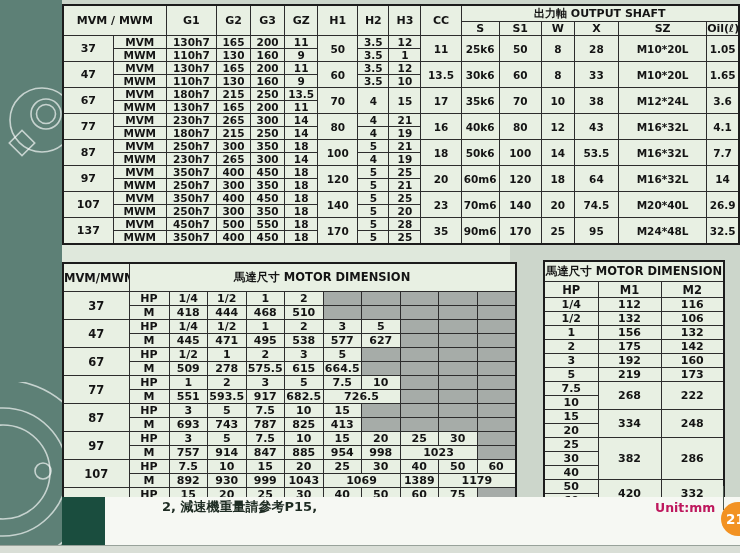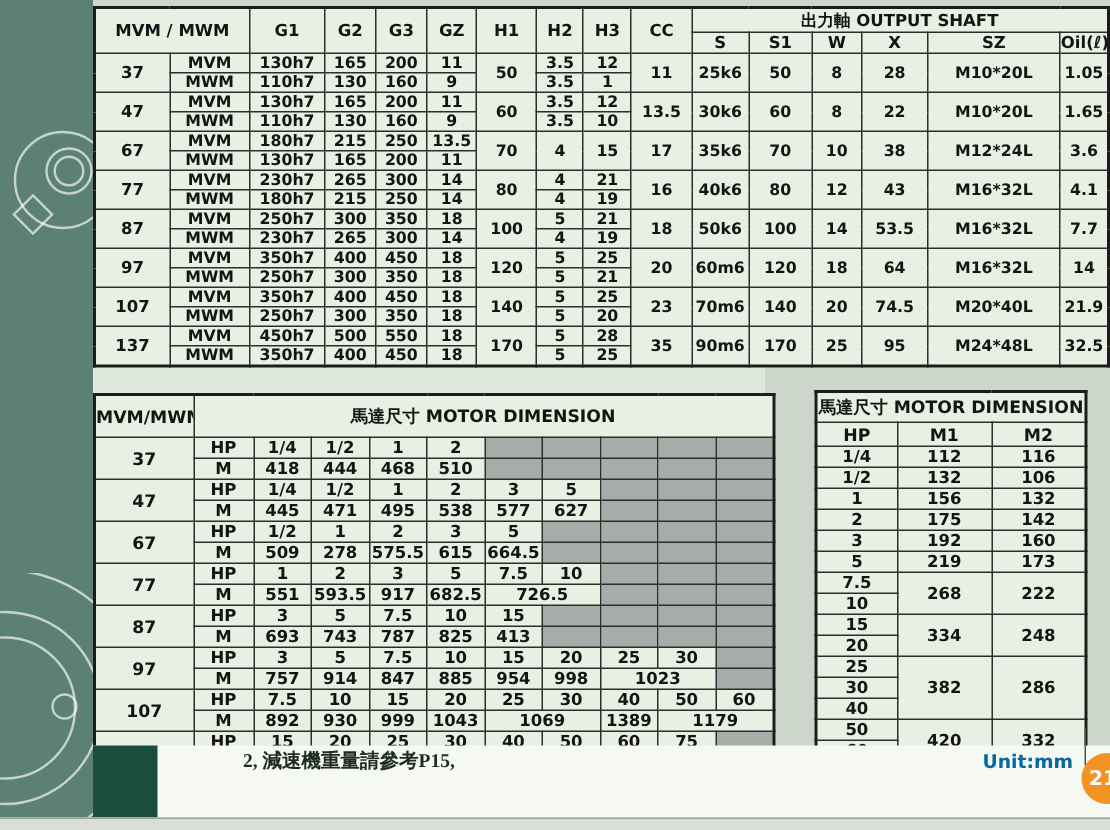--- a/index.html
+++ b/index.html
@@ -40,22 +40,22 @@
   #motor-dim-table th{font-size:11.5px;}
   #motor-dim-table tr:nth-child(1) th{height:19px;}
   #motor-dim-table tr:nth-child(2) th{height:15px;}
   #motor-dim-table td{font-size:11px;}
 
   
   .notes-strip{position:absolute;left:62px;top:497px;width:678px;height:48px;background:#f6f8f3;}
   .green-block{position:absolute;left:62px;top:497px;width:43px;height:48px;background:#1a4d3e;}
   .notes{position:absolute;left:135px;top:499px;font-size:13px;font-weight:700;color:#1d2b22;line-height:16px;}
   .note-line{white-space:nowrap;}
-  .note-line.indent{padding-left:27px;font-family:Liberation Serif, serif;}
-  .unit-label{position:absolute;left:655px;top:500px;font-size:12.5px;font-weight:700;color:#0369a1;}
+  .note-line.indent{padding-left:27px;}
+  .unit-label{position:absolute;left:655px;top:500px;font-size:12.5px;font-weight:700;color:#be185d;}
   .page-badge{position:absolute;left:721px;top:502px;width:34px;height:34px;border-radius:50%;
       background:#f29222;color:#ffffff;font-size:13.5px;font-weight:700;
       display:flex;align-items:center;justify-content:flex-start;padding-left:5px;box-sizing:border-box;}
   .edge-line{position:absolute;left:723px;top:486px;width:1px;height:24px;background:#4d5850;}
   .bottom-strip{position:absolute;left:0;top:545px;width:740px;height:8px;background:#d9ded6;border-top:1px solid #98a29a;}
 </style>
 </head>
 <body>
 
 <div id="page">
@@ -151,21 +151,21 @@
           <td>165</td>
           <td>200</td>
           <td>11</td>
           <td rowspan="2">60</td>
           <td>3.5</td>
           <td>12</td>
           <td rowspan="2">13.5</td>
           <td rowspan="2">30k6</td>
           <td rowspan="2">60</td>
           <td rowspan="2">8</td>
-          <td rowspan="2">22</td>
+          <td rowspan="2">33</td>
           <td rowspan="2">M10*20L</td>
           <td rowspan="2">1.65</td>
         </tr>
         <tr>
           <td>MWM</td>
           <td>110h7</td>
           <td>130</td>
           <td>160</td>
           <td>9</td>
           <td>3.5</td>
@@ -286,21 +286,21 @@
           <td>18</td>
           <td rowspan="2">140</td>
           <td>5</td>
           <td>25</td>
           <td rowspan="2">23</td>
           <td rowspan="2">70m6</td>
           <td rowspan="2">140</td>
           <td rowspan="2">20</td>
           <td rowspan="2">74.5</td>
           <td rowspan="2">M20*40L</td>
-          <td rowspan="2">21.9</td>
+          <td rowspan="2">26.9</td>
         </tr>
         <tr>
           <td>MWM</td>
           <td>250h7</td>
           <td>300</td>
           <td>350</td>
           <td>18</td>
           <td>5</td>
           <td>20</td>
         </tr>

